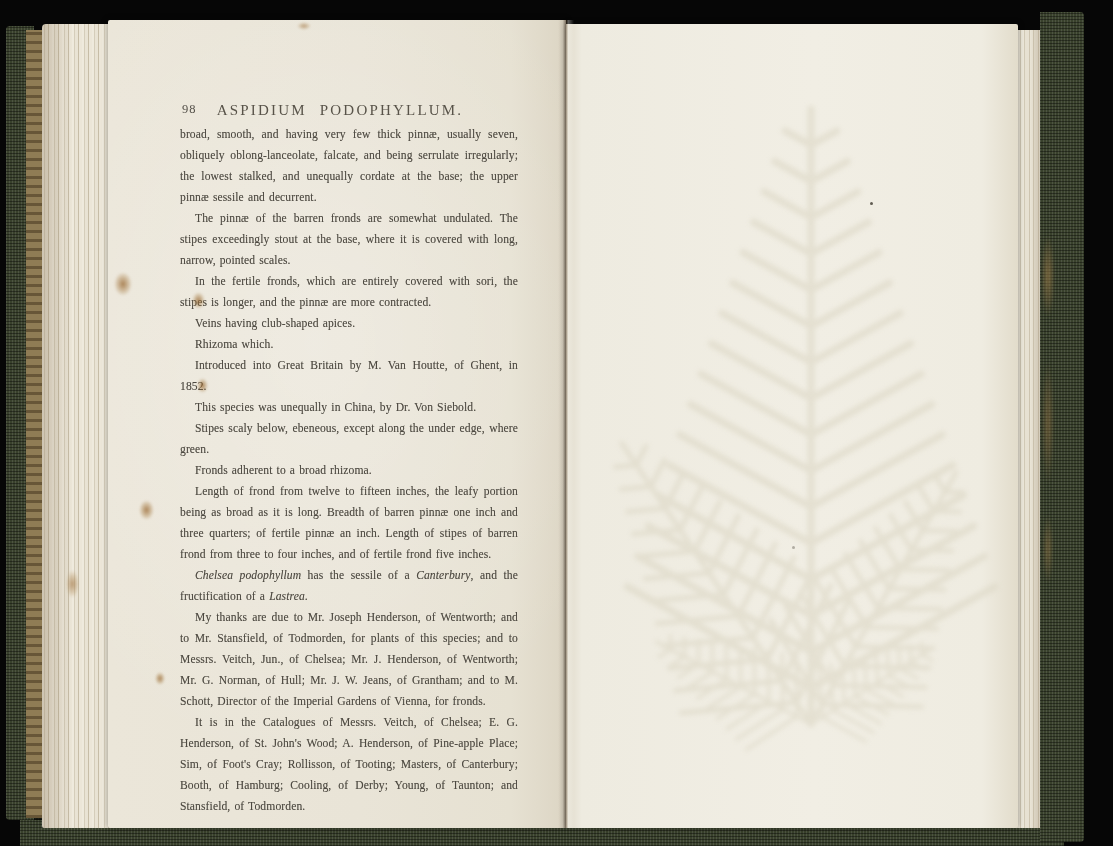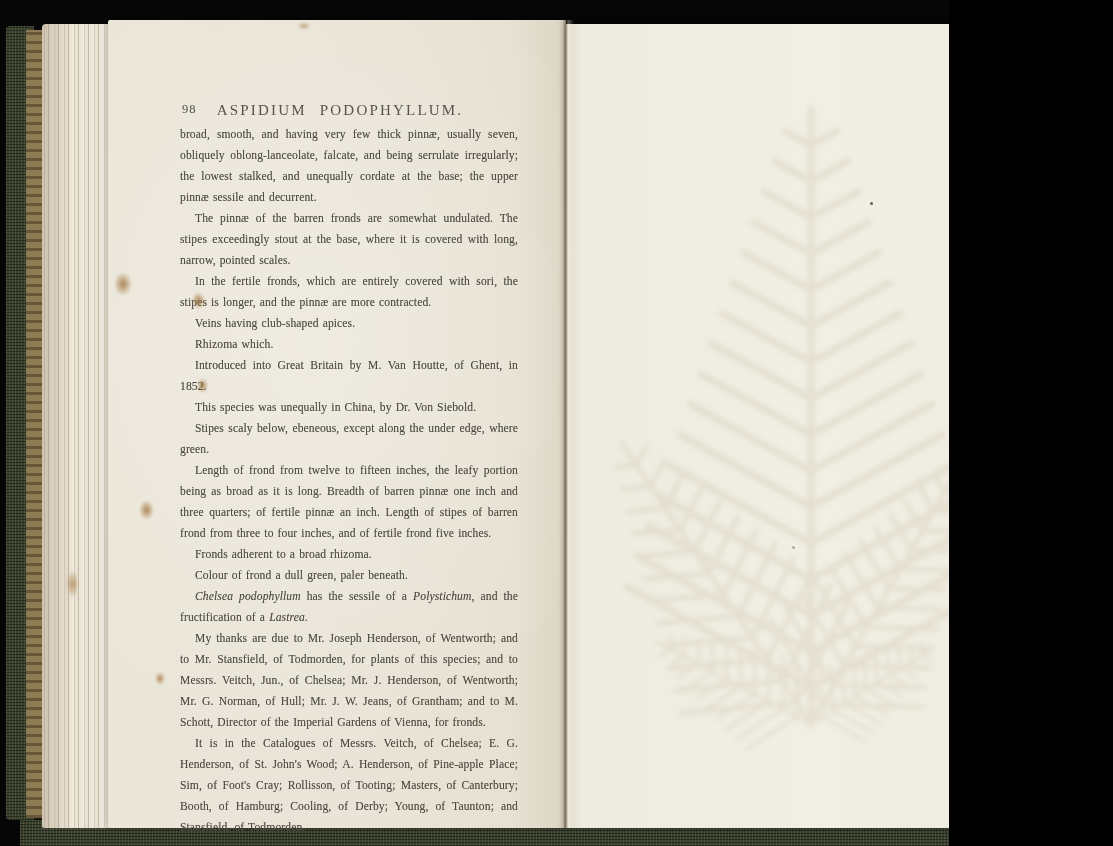--- a/index.html
+++ b/index.html
@@ -1,17 +1,17 @@
 <!DOCTYPE html>
 <html lang="en"><head>
 <meta charset="utf-8">
 <style>
   html,body{margin:0;padding:0;background:#000;}
   .scene{
-    position:relative; width:949px; height:846px; overflow:hidden;
+    position:relative; width:1113px; height:846px; overflow:hidden;
     background:#060606;
     font-family:"Liberation Serif","DejaVu Serif",serif;
   }
   
   .cloth{
     background-color:#39412c;
     background-image:
       repeating-linear-gradient(0deg, rgba(0,0,0,.38) 0 1px, transparent 1px 3px),
       repeating-linear-gradient(90deg, rgba(255,255,255,.10) 0 1px, transparent 1px 3px);
   }
@@ -118,24 +118,23 @@
     </div>
     <div class="body-text">
         <p class=""><span>broad, smooth, and having very few thick pinnæ, usually seven, obliquely oblong-lanceolate, falcate, and being serrulate irregularly; the lowest stalked, and unequally cordate at the base; the upper pinnæ sessile and decurrent.</span></p>
         <p class="indent"><span>The pinnæ of the barren fronds are somewhat undulated. The stipes exceedingly stout at the base, where it is covered with long, narrow, pointed scales.</span></p>
         <p class="indent"><span>In the fertile fronds, which are entirely covered with sori, the stipes is longer, and the pinnæ are more contracted.</span></p>
         <p class="indent"><span>Veins having club-shaped apices.</span></p>
         <p class="indent"><span>Rhizoma which.</span></p>
         <p class="indent"><span>Introduced into Great Britain by M. Van Houtte, of Ghent, in 1852.</span></p>
         <p class="indent"><span>This species was unequally in China, by Dr. Von Siebold.</span></p>
         <p class="indent"><span>Stipes scaly below, ebeneous, except along the under edge, where green.</span></p>
+        <p class="indent"><span>Fronds adherent to a broad rhizoma.</span></p>
         <p class="indent"><span>Length of frond from twelve to fifteen inches, the leafy portion being as broad as it is long.  Breadth of barren pinnæ one inch and three quarters; of fertile pinnæ an inch.  Length of stipes of barren frond from three to four inches, and of fertile frond five inches.</span></p>
-        <p class="indent"><span>Fronds adherent to a broad rhizoma.</span></p>
-        <p class="indent"><span>Colour of frond a dull green, paler beneath.</span></p>
-        <p class="indent"><i>Chelsea podophyllum</i><span> has the sessile of a </span><i>Polystichum</i><span>, and the fructification of a </span><i>Lastrea</i><span>.</span></p>
+        <p class="indent"><i>Chelsea podophyllum</i><span> has the sessile of a </span><i>Canterbury</i><span>, and the fructification of a </span><i>Lastrea</i><span>.</span></p>
         <p class="indent"><span>My thanks are due to Mr. Joseph Henderson, of Wentworth; and to Mr. Stansfield, of Todmorden, for plants of this species; and to Messrs. Veitch, Jun., of Chelsea; Mr. J. Henderson, of Wentworth; Mr. G. Norman, of Hull; Mr. J. W. Jeans, of Grantham; and to M. Schott, Director of the Imperial Gardens of Vienna, for fronds.</span></p>
         <p class="indent"><span>It is in the Catalogues of Messrs. Veitch, of Chelsea; E. G. Henderson, of St. John's Wood; A. Henderson, of Pine-apple Place; Sim, of Foot's Cray; Rollisson, of Tooting; Masters, of Canterbury; Booth, of Hamburg; Cooling, of Derby; Young, of Taunton; and Stansfield, of Todmorden.</span></p>
       </div>
   </div>
 
   <div class="page page-right">
     <svg id="fern" viewBox="0 0 452 804" width="452" height="804">
         <g transform="translate(245,700) rotate(0) scale(1)">
           <line x1="0" y1="0" x2="0" y2="-615"></line>
           <line x1="0" y1="-36.1764705882353" x2="183.95714285714286" y2="-137.35289915966388"></line>

